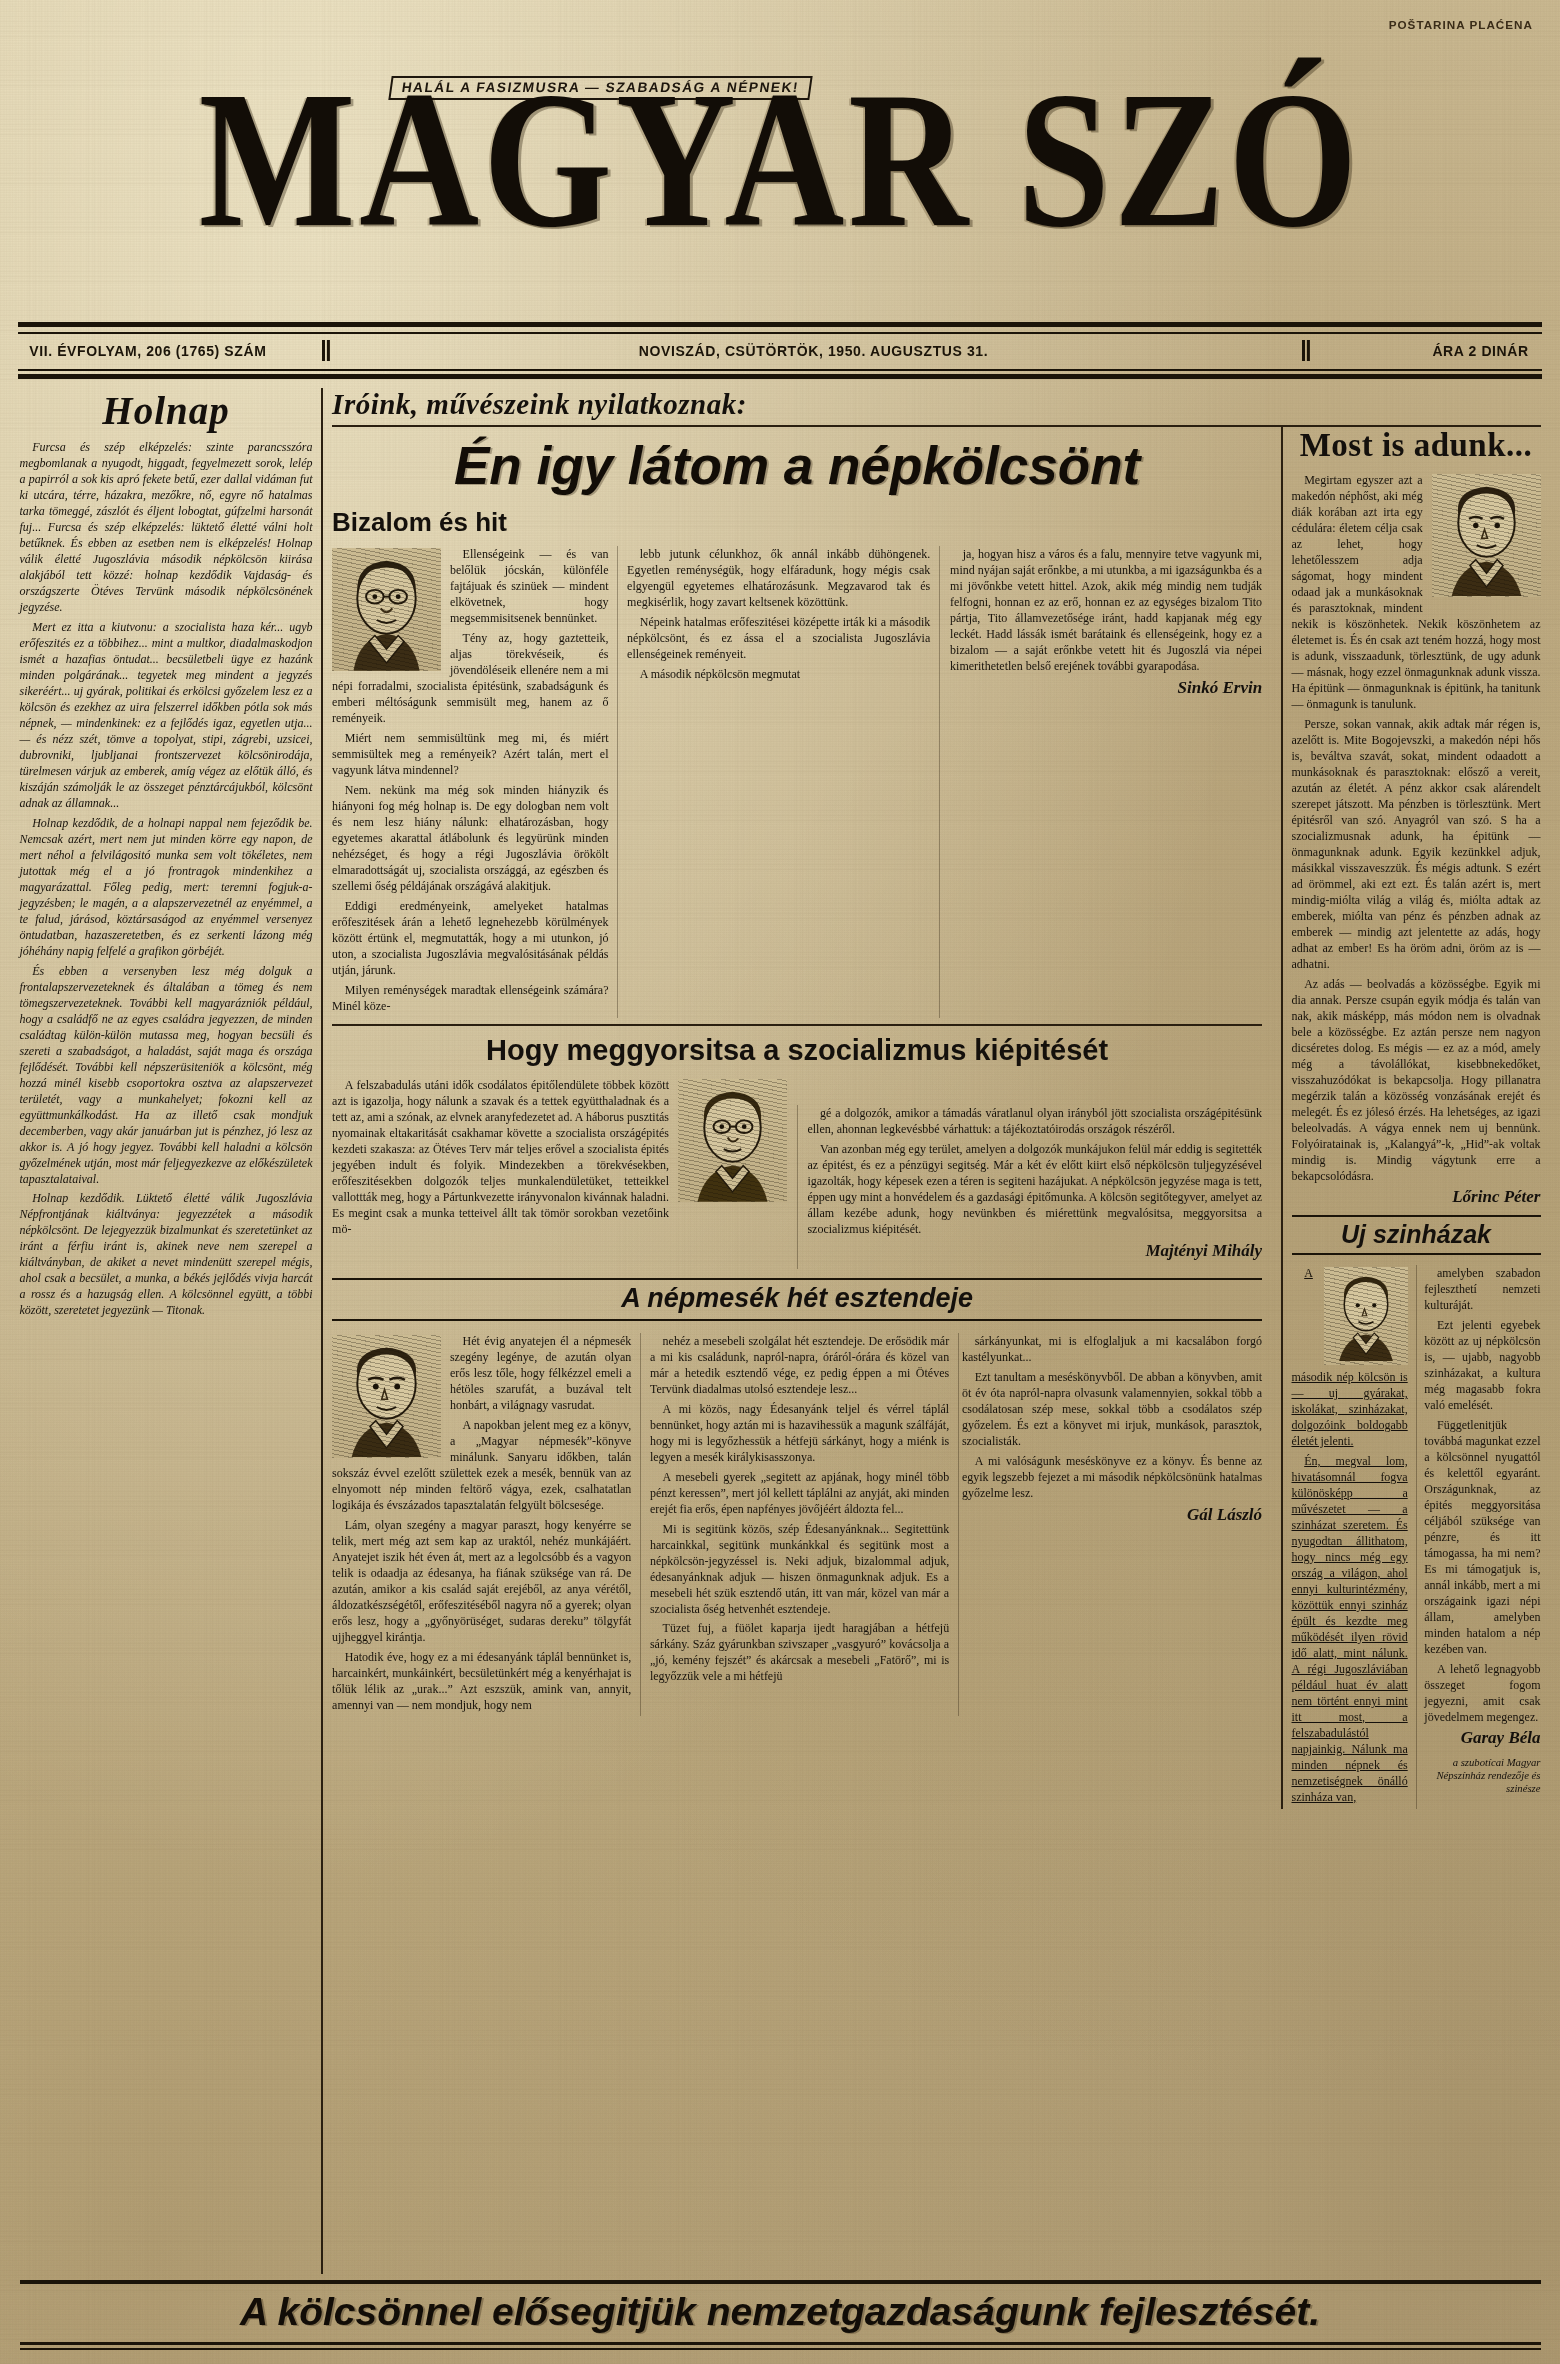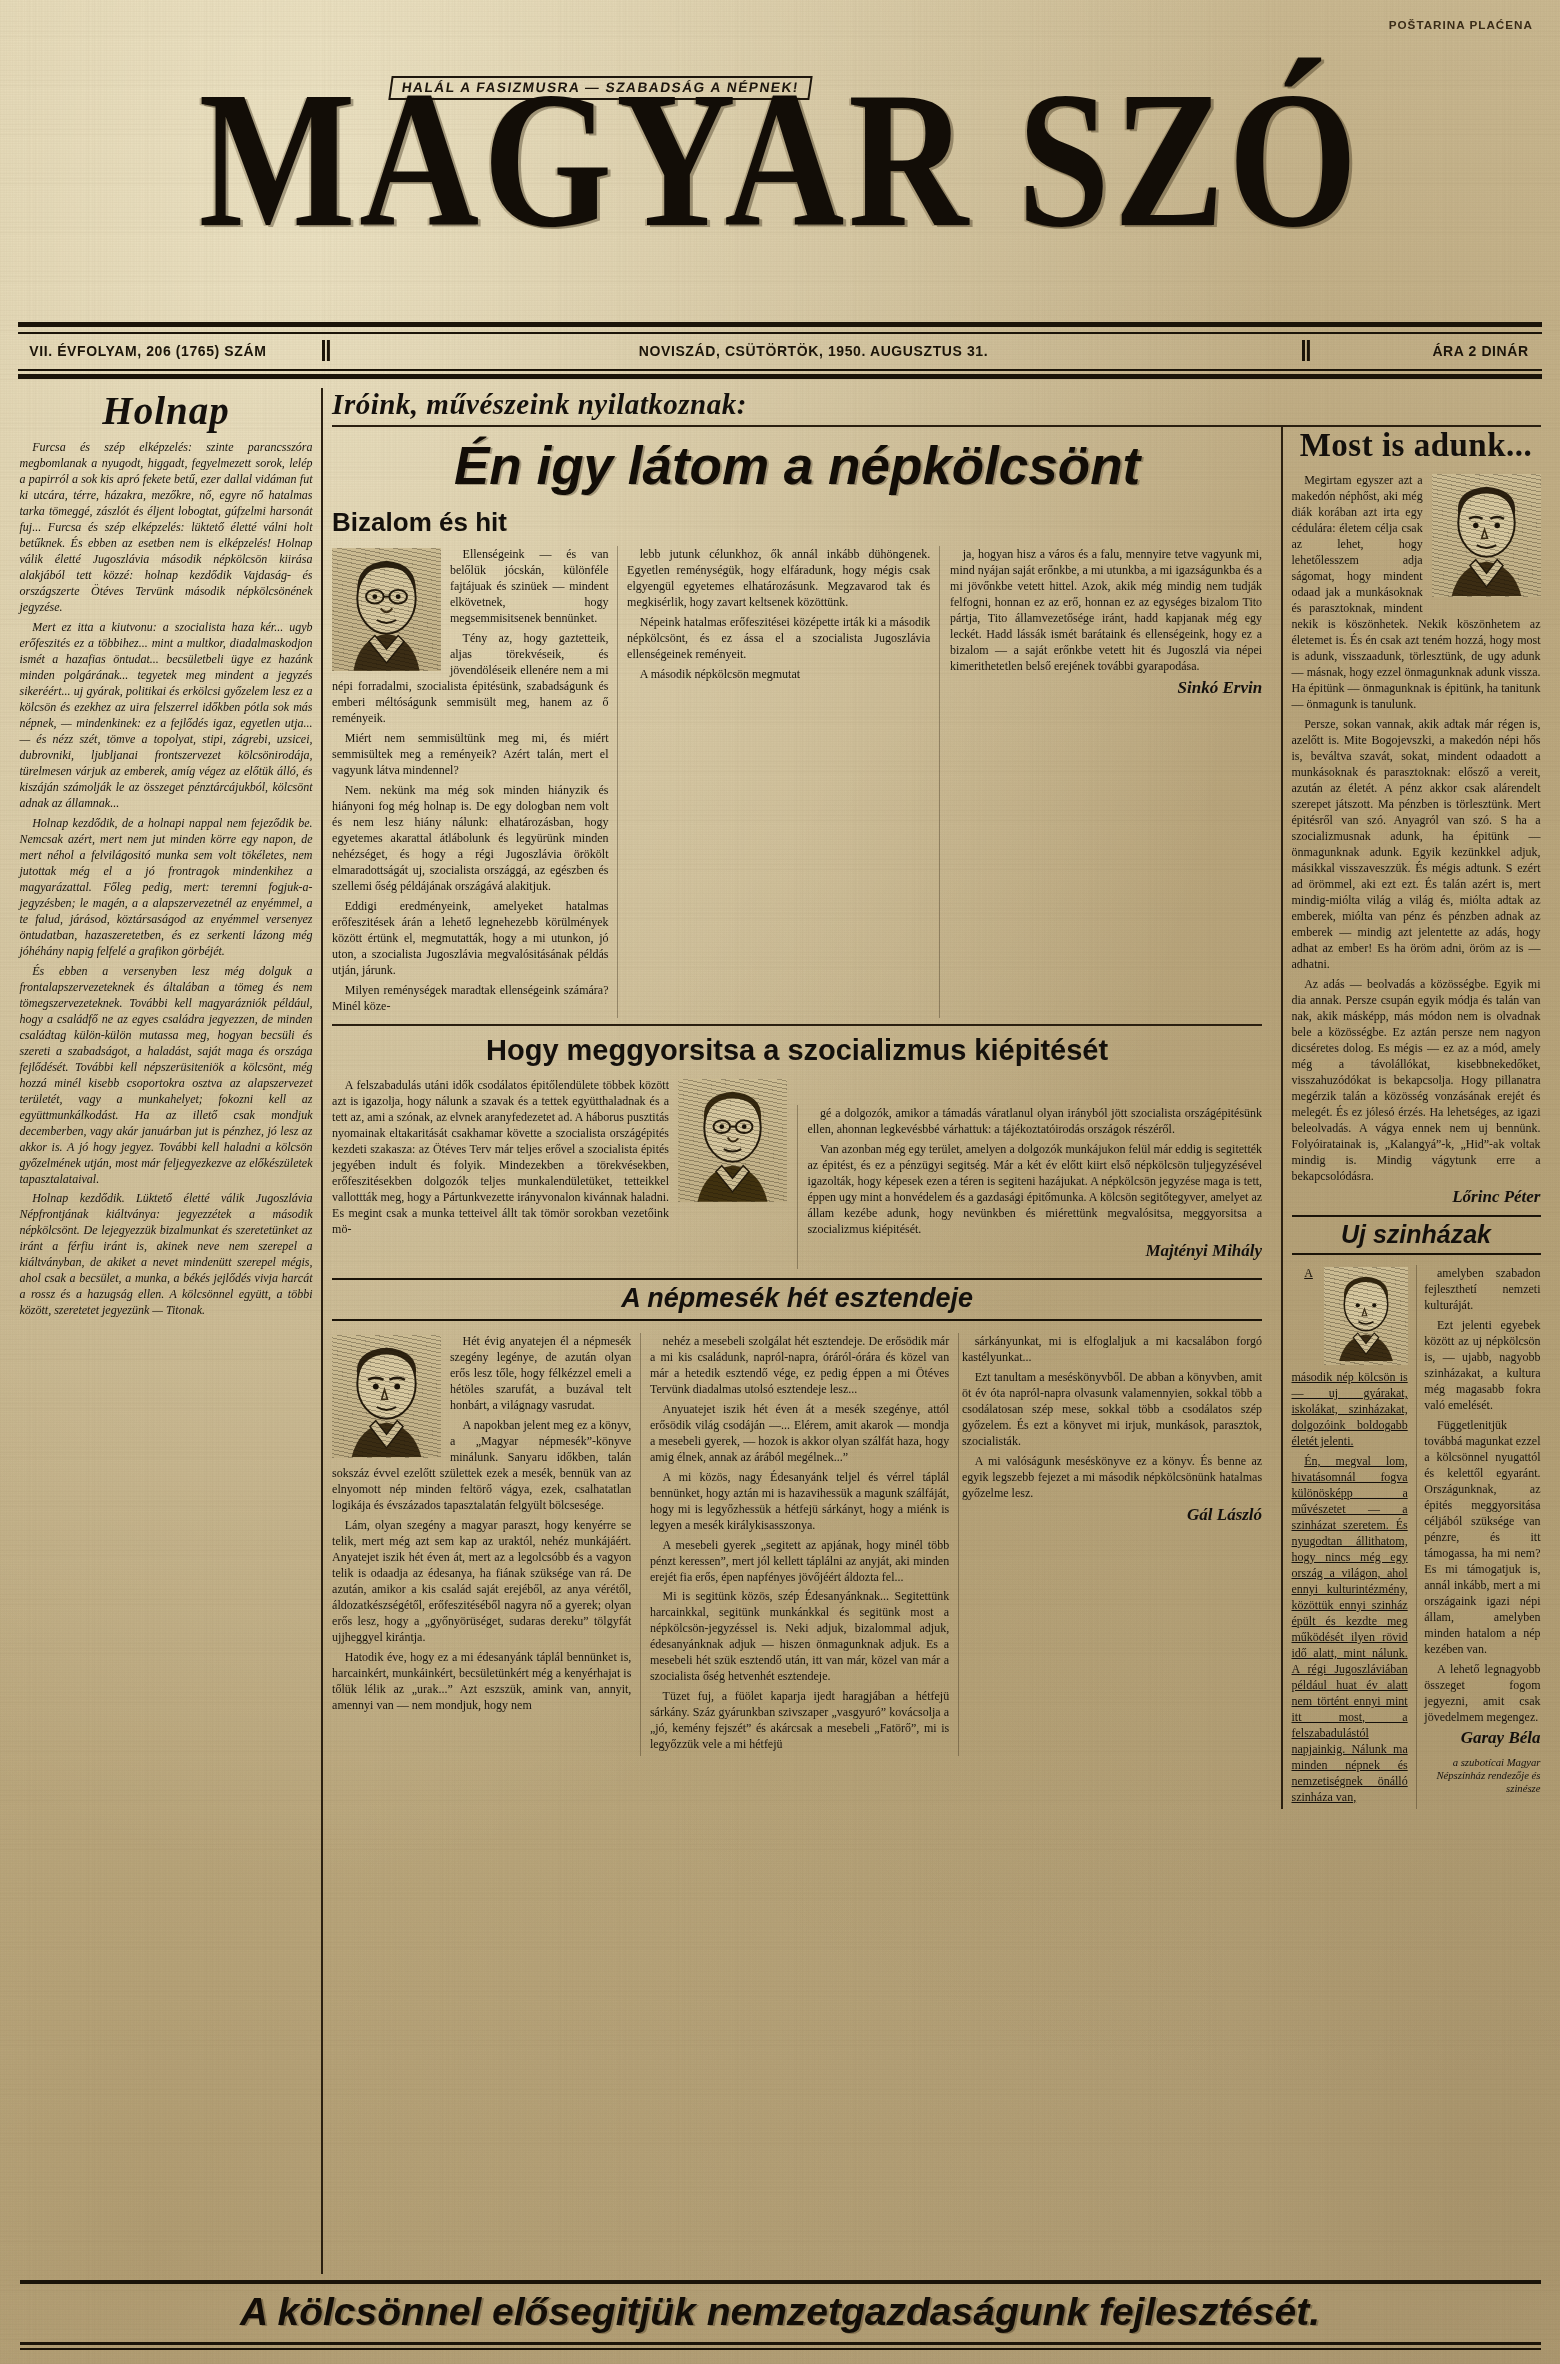--- a/index.html
+++ b/index.html
@@ -335,21 +335,20 @@
                 </svg>
                 <div class="hatch"></div>
               </div>
               <p class="t n">Hét évig anyatejen él a népmesék szegény legénye, de azután olyan erős lesz tőle, hogy félkézzel emeli a hétöles szarufát, a buzával telt honbárt, a világnagy vasrudat.</p>
               <p class="t n">A napokban jelent meg ez a könyv, a „Magyar népmesék”-könyve minálunk. Sanyaru időkben, talán sokszáz évvel ezelőtt születtek ezek a mesék, bennük van az elnyomott nép minden feltörő vágya, ezek, csalhatatlan logikája és évszázados tapasztalatán felgyült bölcsesége.</p>
               <p class="t n">Lám, olyan szegény a magyar paraszt, hogy kenyérre se telik, mert még azt sem kap az uraktól, nehéz munkájáért. Anyatejet iszik hét éven át, mert az a legolcsóbb és a vagyon telik is odaadja az édesanya, ha fiának szüksége van rá. De azután, amikor a kis család saját erejéből, az anya vérétől, áldozatkészségétől, erőfeszitéséből nagyra nő a gyerek; olyan erős lesz, hogy a „győnyörüséget, sudaras dereku” tölgyfát ujjheggyel kirántja.</p>
               <p class="t n">Hatodik éve, hogy ez a mi édesanyánk táplál bennünket is, harcainkért, munkáinkért, becsületünkért még a kenyérhajat is tőlük lélik az „urak...” Azt eszszük, amink van, annyit, amennyi van — nem mondjuk, hogy nem</p>
             </div>
             <div class="sub" style="width:33.3%;padding:0 8.8px;border-left:1px solid rgba(40,30,12,.35);">
               <p class="t n">nehéz a mesebeli szolgálat hét esztendeje. De erősödik már a mi kis családunk, napról-napra, óráról-órára és közel van már a hetedik esztendő vége, ez pedig éppen a mi Ötéves Tervünk diadalmas utolsó esztendeje lesz...</p>
-              <p class="t n">Anyuatejet iszik hét éven át a mesék szegénye, attól erősödik világ csodáján —... Elérem, amit akarok — mondja a mesebeli gyerek, — hozok is akkor olyan szálfát haza, hogy amig élnek, annak az árából megélnek...”</p>
               <p class="t n">A mi közös, nagy Édesanyánk teljel és vérrel táplál bennünket, hogy aztán mi is hazavihessük a magunk szálfáját, hogy mi is legyőzhessük a hétfejü sárkányt, hogy a miénk is legyen a mesék királykisasszonya.</p>
               <p class="t n">A mesebeli gyerek „segitett az apjának, hogy minél több pénzt keressen”, mert jól kellett táplálni az anyját, aki minden erejét fia erős, épen napfényes jövőjéért áldozta fel...</p>
               <p class="t n">Mi is segitünk közös, szép Édesanyánknak... Segitettünk harcainkkal, segitünk munkánkkal és segitünk most a népkölcsön-jegyzéssel is. Neki adjuk, bizalommal adjuk, édesanyánknak adjuk — hiszen önmagunknak adjuk. Es a mesebeli hét szük esztendő után, itt van már, közel van már a szocialista őség hetvenhét esztendeje.</p>
               <p class="t n">Tüzet fuj, a füölet kaparja ijedt haragjában a hétfejü sárkány. Száz gyárunkban szivszaper „vasgyuró” kovácsolja a „jó, kemény fejszét” és akárcsak a mesebeli „Fatörő”, mi is legyőzzük vele a mi hétfejü</p>
             </div>
             <div class="sub" style="width:33.4%;padding-left:3px;border-left:1px solid rgba(40,30,12,.35);">
               <p class="t n">sárkányunkat, mi is elfoglaljuk a mi kacsalábon forgó kastélyunkat...</p>
               <p class="t n">Ezt tanultam a meséskönyvből. De abban a könyvben, amit öt év óta napról-napra olvasunk valamennyien, sokkal több a csodálatosan szép mese, sokkal több a csodálatos szép győzelem. És ezt a könyvet mi irjuk, munkások, parasztok, szocialisták.</p>
               <p class="t n">A mi valóságunk meséskönyve ez a könyv. És benne az egyik legszebb fejezet a mi második népkölcsönünk hatalmas győzelme lesz.</p>
               <div class="sig">Gál László</div>

